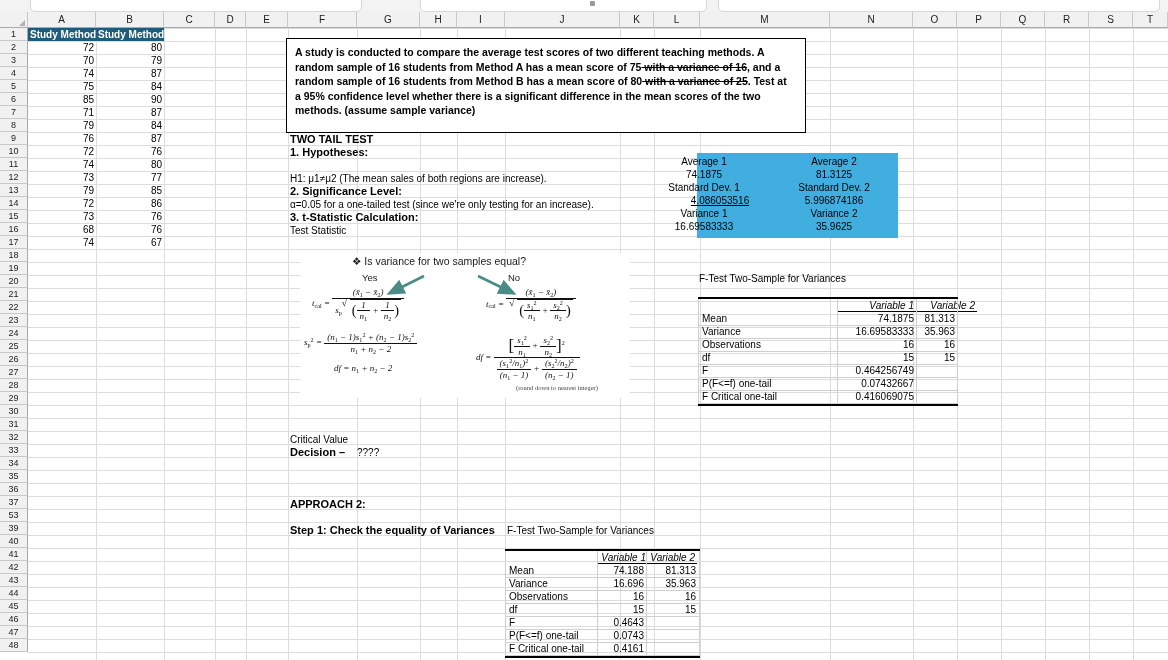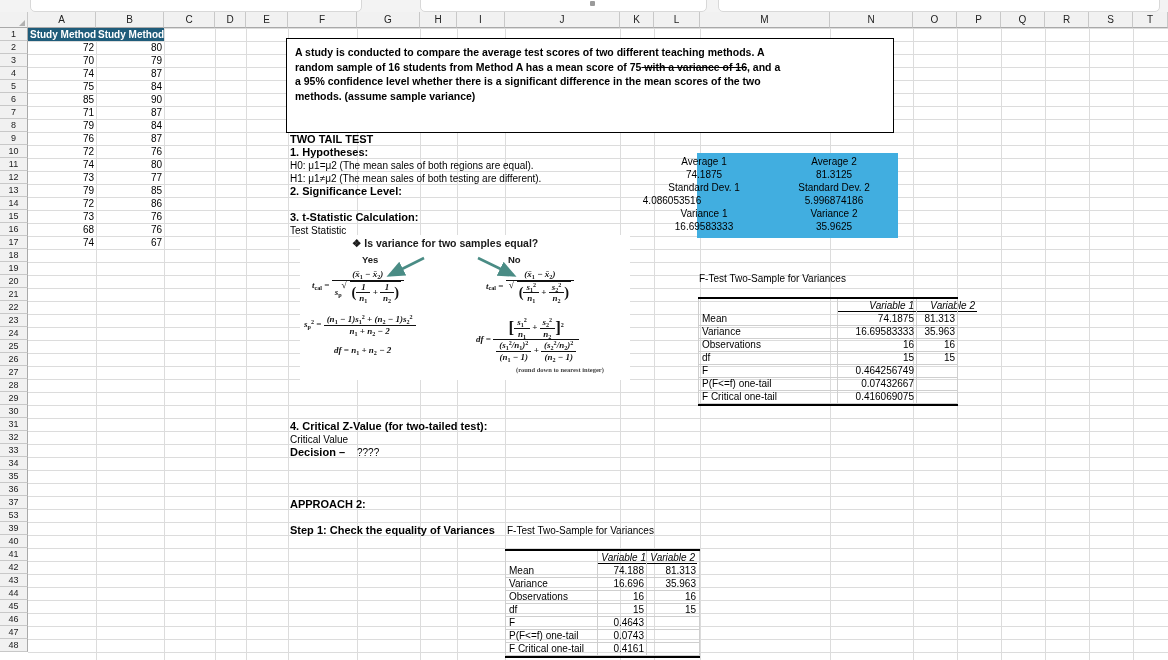--- a/index.html
+++ b/index.html
@@ -259,50 +259,50 @@
       <div class="cell r" style="left: 96px; width: 68px; top: 145px;">76</div>
       <div class="cell r" style="left: 96px; width: 68px; top: 158px;">80</div>
       <div class="cell r" style="left: 96px; width: 68px; top: 171px;">77</div>
       <div class="cell r" style="left: 96px; width: 68px; top: 184px;">85</div>
       <div class="cell r" style="left: 96px; width: 68px; top: 197px;">86</div>
       <div class="cell r" style="left: 96px; width: 68px; top: 210px;">76</div>
       <div class="cell r" style="left: 96px; width: 68px; top: 223px;">76</div>
       <div class="cell r" style="left: 96px; width: 68px; top: 236px;">67</div>
     </div>
 
-  <div class="textbox" style="left:286px;top:38px;width:608px;height:95px;">
+  <div class="textbox" style="left:286px;top:38px;width:520px;height:95px;">
     <p><span>A study is conducted to compare the average test scores of two different teaching methods. A</span></p>
     <p><span>random sample of 16 students from Method A has a mean score of 75</span><span class="strike"> with a variance of 16</span><span>, and a</span></p>
+    <p><span>random sample of 16 students from Method B has a mean score of 80</span><span class="strike"> with a variance of 25</span><span>. Test at</span></p>
     <p><span>a 95% confidence level whether there is a significant difference in the mean scores of the two</span></p>
     <p><span>methods. (assume sample variance)</span></p>
   </div>
 
   <div class="cell l b" style="left:288px;top:133px;width:200px;font-size:11px;">TWO TAIL TEST</div>
   <div class="cell l b" style="left:288px;top:146px;width:200px;font-size:11px;">1. Hypotheses:</div>
-  <div class="cell l" style="left:288px;top:159px;width:300px;">H0: μ1=μ2  (The mean sales of both regions are equal).</div>
-  <div class="cell l" style="left:288px;top:172px;width:300px;">H1: μ1≠μ2  (The mean sales of both testing are different).</div>
+  <div class="cell l" style="left:288px;top:172px;width:300px;">H1: μ1≠μ2  (The mean sales of both regions are increase).</div>
   <div class="cell l b" style="left:288px;top:185px;width:250px;font-size:11px;">2. Significance Level:</div>
+  <div class="cell l" style="left:288px;top:198px;width:330px;">α=0.05 for a one-tailed test (since we're only testing for an increase).</div>
   <div class="cell l b" style="left:288px;top:211px;width:250px;font-size:11px;">3. t-Statistic Calculation:</div>
   <div class="cell l" style="left:288px;top:224px;width:150px;">Test Statistic</div>
 
-  <div class="cell l b" style="left:288px;top:420px;width:260px;font-size:11px;">4. Critical Z-Value (for two-tailed test):</div>
   <div class="cell l" style="left:288px;top:433px;width:150px;">Critical Value</div>
   <div class="cell l b" style="left:288px;top:446px;width:80px;font-size:11px;">Decision –</div>
   <div class="cell l" style="left:355px;top:446px;width:80px;">????</div>
 
   <div class="cell l b" style="left:288px;top:498px;width:200px;font-size:11px;">APPROACH 2:</div>
   <div class="cell l b" style="left:288px;top:524px;width:216px;font-size:11px;">Step 1: Check the equality of Variances</div>
   <div class="cell l" style="left:505px;top:524px;width:200px;">F-Test Two-Sample for Variances</div>
 
   <div class="blueblock" style="left:697px;top:153px;width:201px;height:85px;"></div>
   <div id="bluecells">
       <div class="bluecell" style="left: 640px; top: 155px; width: 128px;">Average 1</div>
       <div class="bluecell" style="left: 640px; top: 168px; width: 128px;">74.1875</div>
       <div class="bluecell" style="left: 640px; top: 181px; width: 128px;">Standard Dev. 1</div>
-      <div class="bluecell" style="left: 608px; top: 194px; width: 128px;">4.086053516</div>
+      <div class="bluecell" style="left: 656px; top: 194px; width: 128px; text-decoration: underline;">4.086053516</div>
       <div class="bluecell" style="left: 640px; top: 207px; width: 128px;">Variance 1</div>
       <div class="bluecell" style="left: 640px; top: 220px; width: 128px;">16.69583333</div>
       <div class="bluecell" style="left: 770px; top: 155px; width: 128px;">Average 2</div>
       <div class="bluecell" style="left: 770px; top: 168px; width: 128px;">81.3125</div>
       <div class="bluecell" style="left: 770px; top: 181px; width: 128px;">Standard Dev. 2</div>
       <div class="bluecell" style="left: 770px; top: 194px; width: 128px;">5.996874186</div>
       <div class="bluecell" style="left: 770px; top: 207px; width: 128px;">Variance 2</div>
       <div class="bluecell" style="left: 770px; top: 220px; width: 128px; text-align: center;">35.9625</div>
     </div>
 
@@ -382,21 +382,21 @@
         <div class="ft-cell" style="left: 142px; top: 118px; width: 51px; text-align: right; padding-right: 2px;"></div>
         <div class="ft-hline" style="left: 0px; top: 131px; width: 195px;"></div>
       </div>
     <div class="ft-rule" style="top:132px;width:195px;height:2px;"></div>
     <div class="ft-vline" style="left:0px;top:27px;height:105px;"></div>
     <div class="ft-vline" style="left:92px;top:27px;height:105px;"></div>
     <div class="ft-vline" style="left:141px;top:27px;height:105px;"></div>
     <div class="ft-vline" style="left:194px;top:27px;height:105px;"></div>
   </div>
 
-  <div class="imgblock" style="left:300px;top:235px;width:330px;height:145px;font-weight:bold;">
+  <div class="imgblock" style="left:300px;top:253px;width:330px;height:145px;">
     <div class="imgq" style="left:52px;top:2px;">❖  Is variance for two samples equal?</div>
     <div class="imglbl" style="left:62px;top:19px;">Yes</div>
     <div class="imglbl" style="left:208px;top:19px;">No</div>
 
     <svg width="330" height="145" style="position:absolute;left:0;top:0;pointer-events:none;">
       <defs>
         <marker id="ah" markerWidth="7" markerHeight="7" refX="5.5" refY="3" orient="auto">
           <path d="M0,0 L7,3 L0,6 z" fill="#4A8C85"></path>
         </marker>
       </defs>

